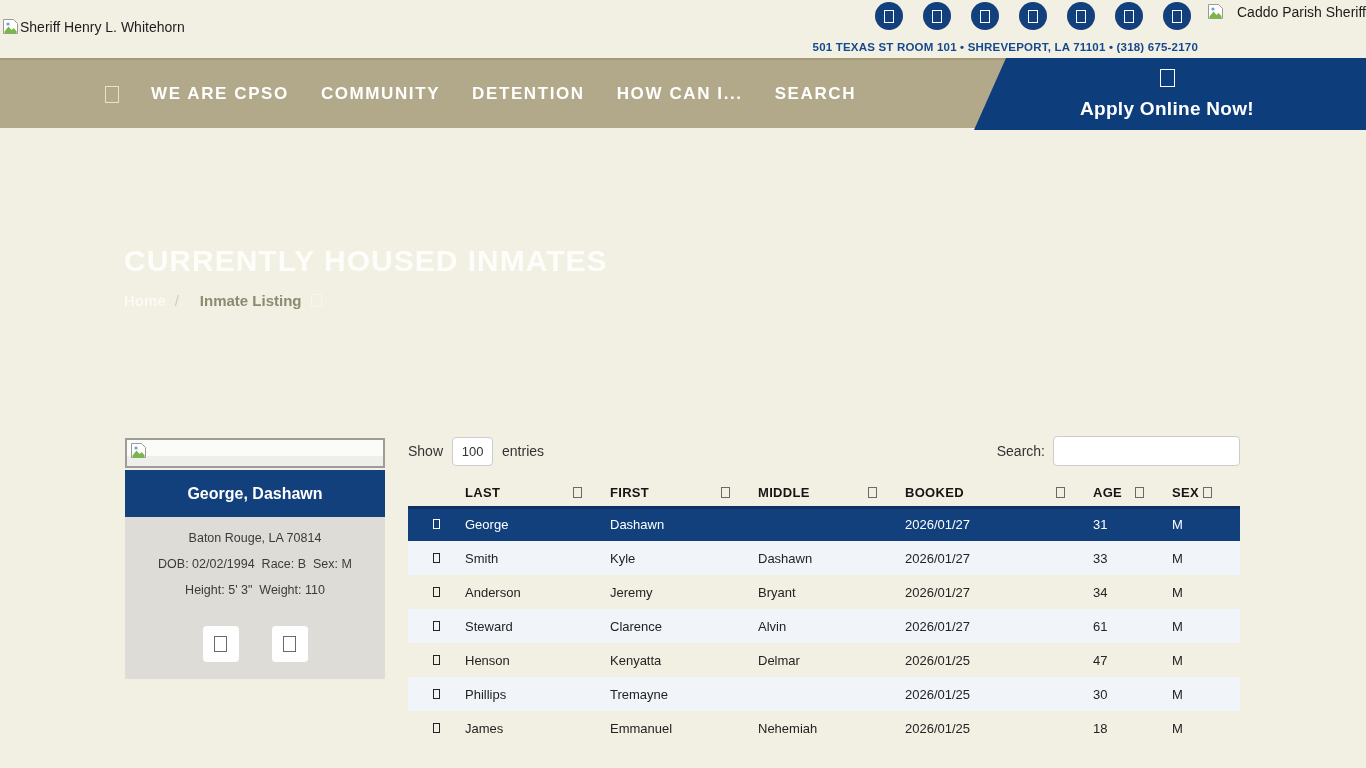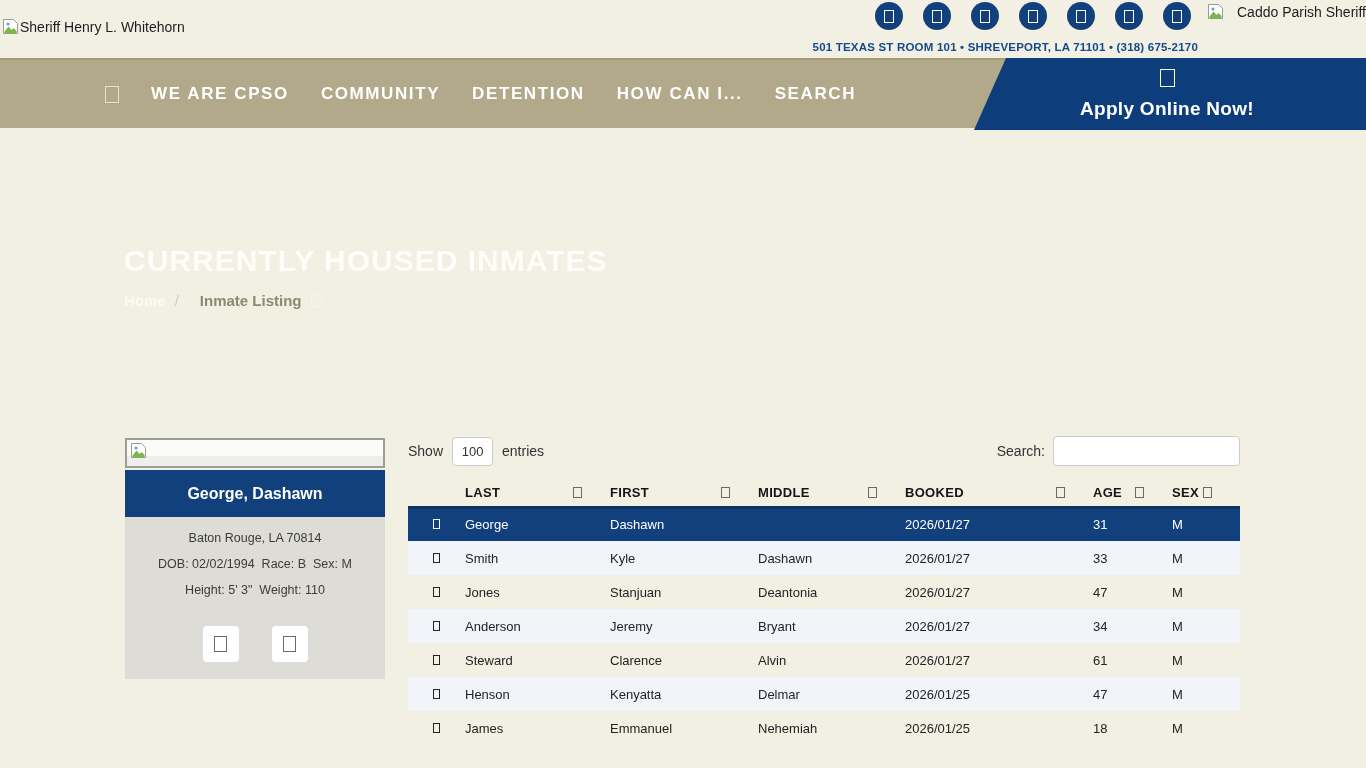--- a/index.html
+++ b/index.html
@@ -271,29 +271,20 @@
           <td class="cell-exp"><span class="tofu tofu-expand"></span></td>
           <td class="cell-last">Smith</td>
           <td class="cell-first">Kyle</td>
           <td class="cell-middle">Dashawn</td>
           <td class="cell-booked">2026/01/27</td>
           <td class="cell-age">33</td>
           <td class="cell-sex">M</td>
         </tr>
         <tr>
           <td class="cell-exp"><span class="tofu tofu-expand"></span></td>
-          <td class="cell-last">Jones</td>
-          <td class="cell-first">Stanjuan</td>
-          <td class="cell-middle">Deantonia</td>
-          <td class="cell-booked">2026/01/27</td>
-          <td class="cell-age">47</td>
-          <td class="cell-sex">M</td>
-        </tr>
-        <tr>
-          <td class="cell-exp"><span class="tofu tofu-expand"></span></td>
           <td class="cell-last">Anderson</td>
           <td class="cell-first">Jeremy</td>
           <td class="cell-middle">Bryant</td>
           <td class="cell-booked">2026/01/27</td>
           <td class="cell-age">34</td>
           <td class="cell-sex">M</td>
         </tr>
         <tr>
           <td class="cell-exp"><span class="tofu tofu-expand"></span></td>
           <td class="cell-last">Steward</td>
@@ -307,20 +298,29 @@
           <td class="cell-exp"><span class="tofu tofu-expand"></span></td>
           <td class="cell-last">Henson</td>
           <td class="cell-first">Kenyatta</td>
           <td class="cell-middle">Delmar</td>
           <td class="cell-booked">2026/01/25</td>
           <td class="cell-age">47</td>
           <td class="cell-sex">M</td>
         </tr>
         <tr>
           <td class="cell-exp"><span class="tofu tofu-expand"></span></td>
+          <td class="cell-last">Phillips</td>
+          <td class="cell-first">Tremayne</td>
+          <td class="cell-middle"></td>
+          <td class="cell-booked">2026/01/25</td>
+          <td class="cell-age">30</td>
+          <td class="cell-sex">M</td>
+        </tr>
+        <tr>
+          <td class="cell-exp"><span class="tofu tofu-expand"></span></td>
           <td class="cell-last">James</td>
           <td class="cell-first">Emmanuel</td>
           <td class="cell-middle">Nehemiah</td>
           <td class="cell-booked">2026/01/25</td>
           <td class="cell-age">18</td>
           <td class="cell-sex">M</td>
         </tr>
       </tbody>
   </table>
 </div>

